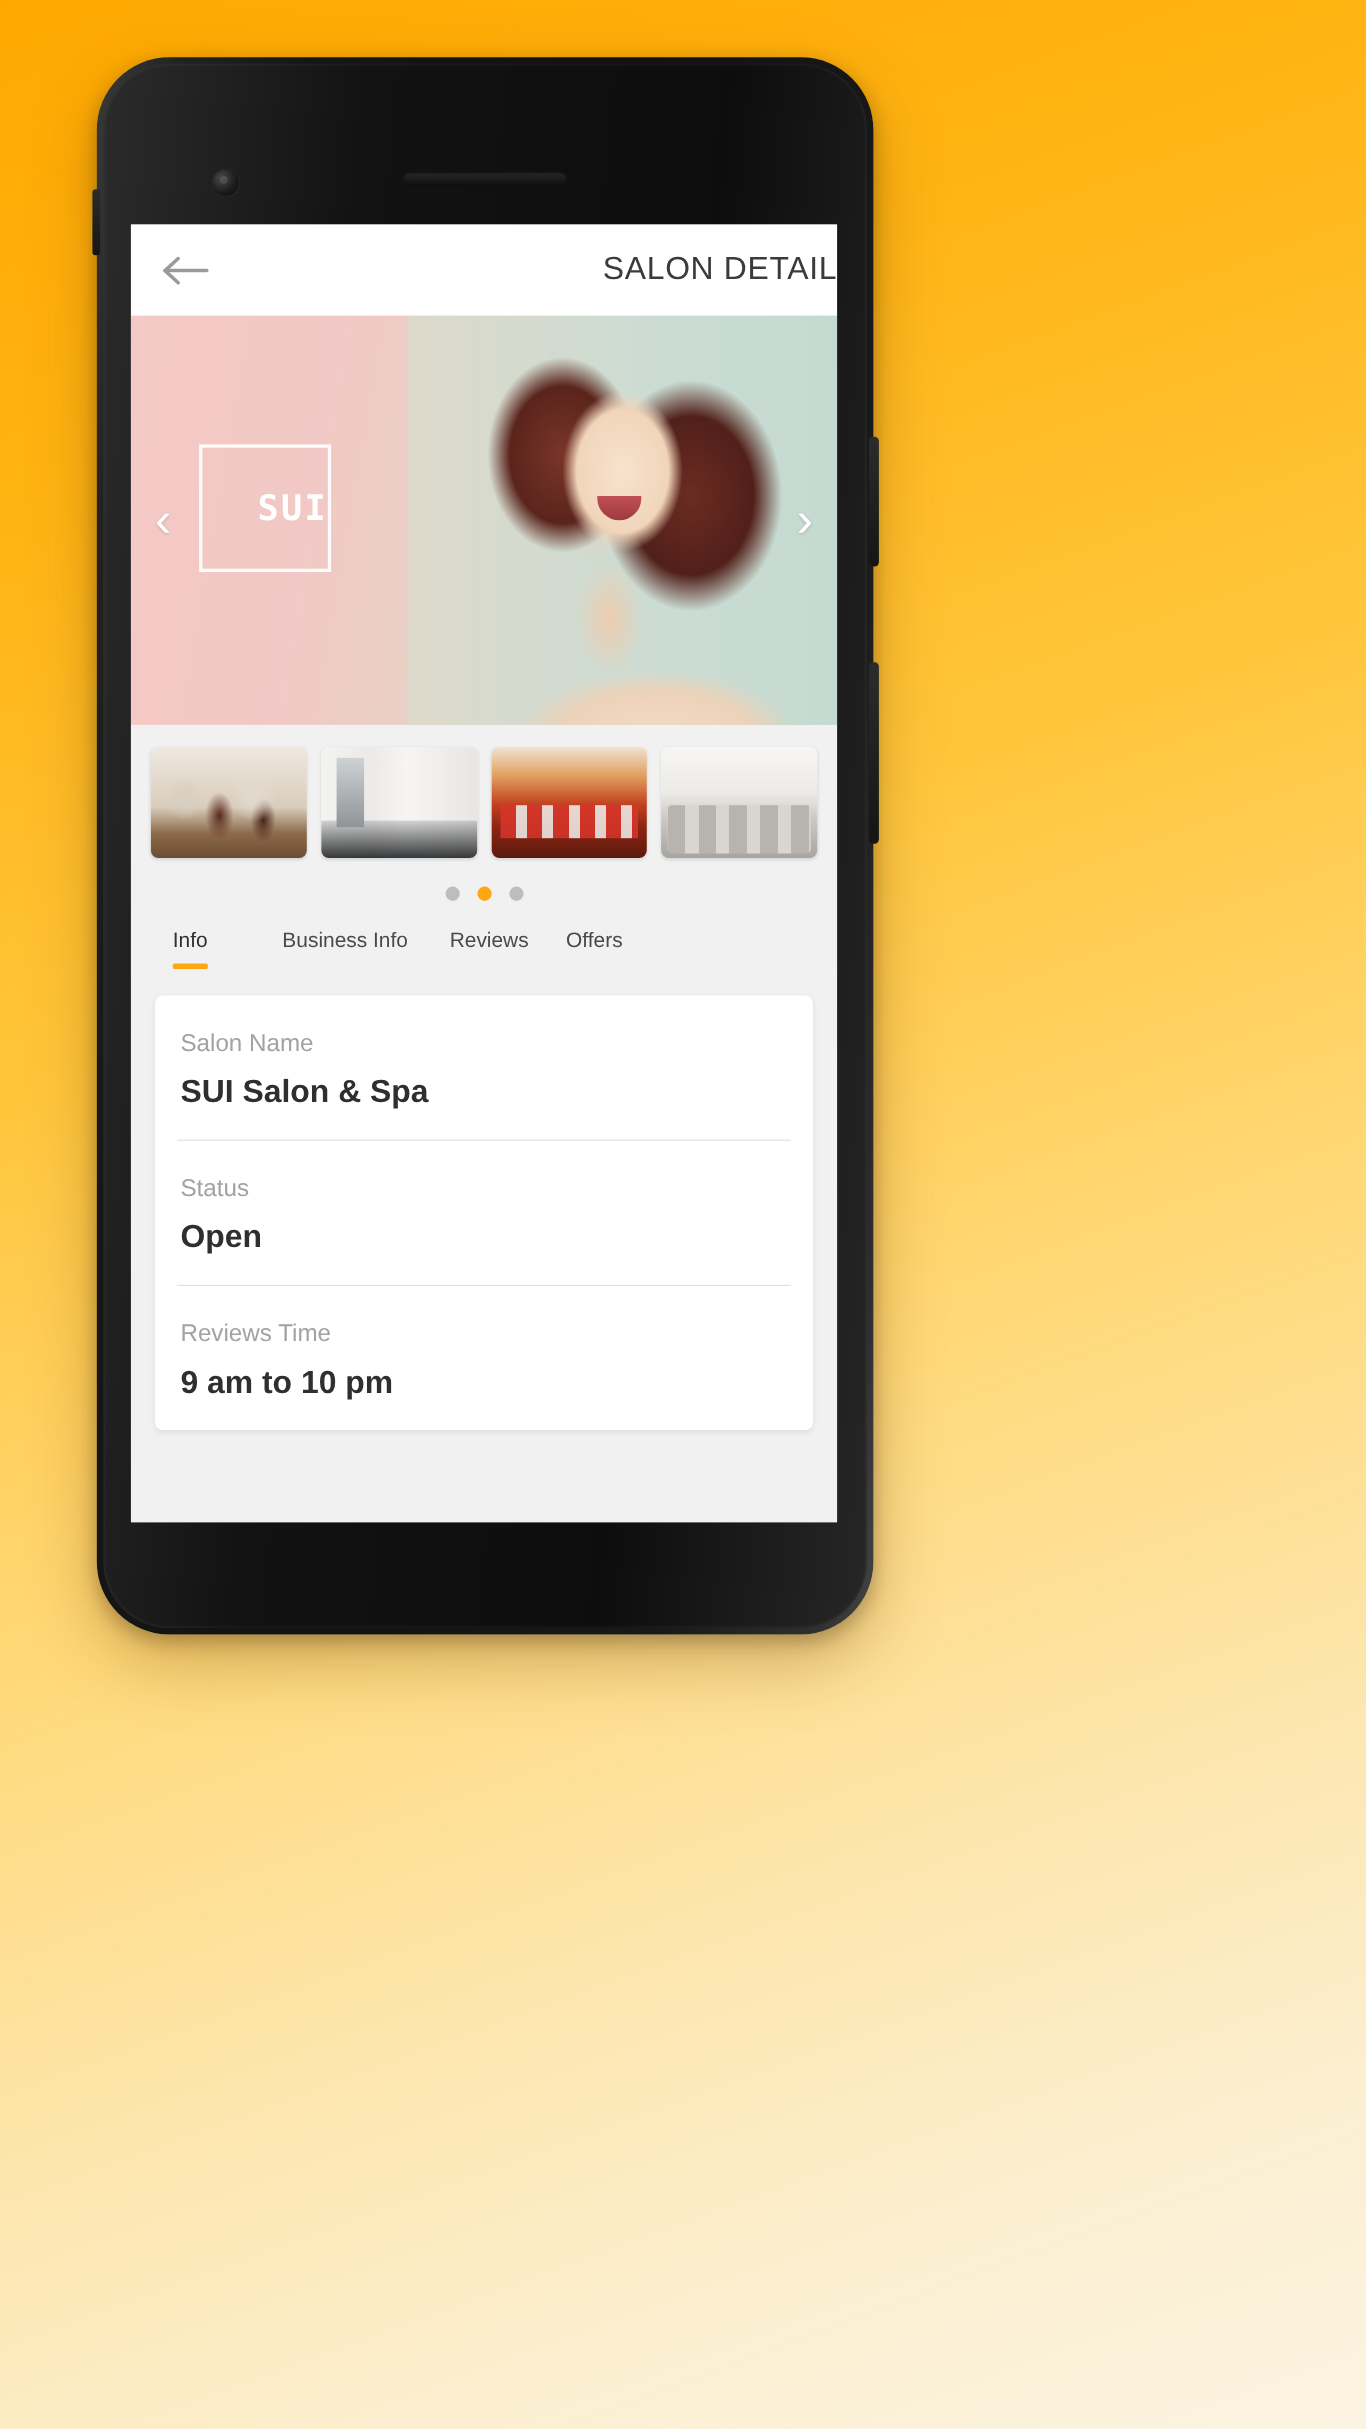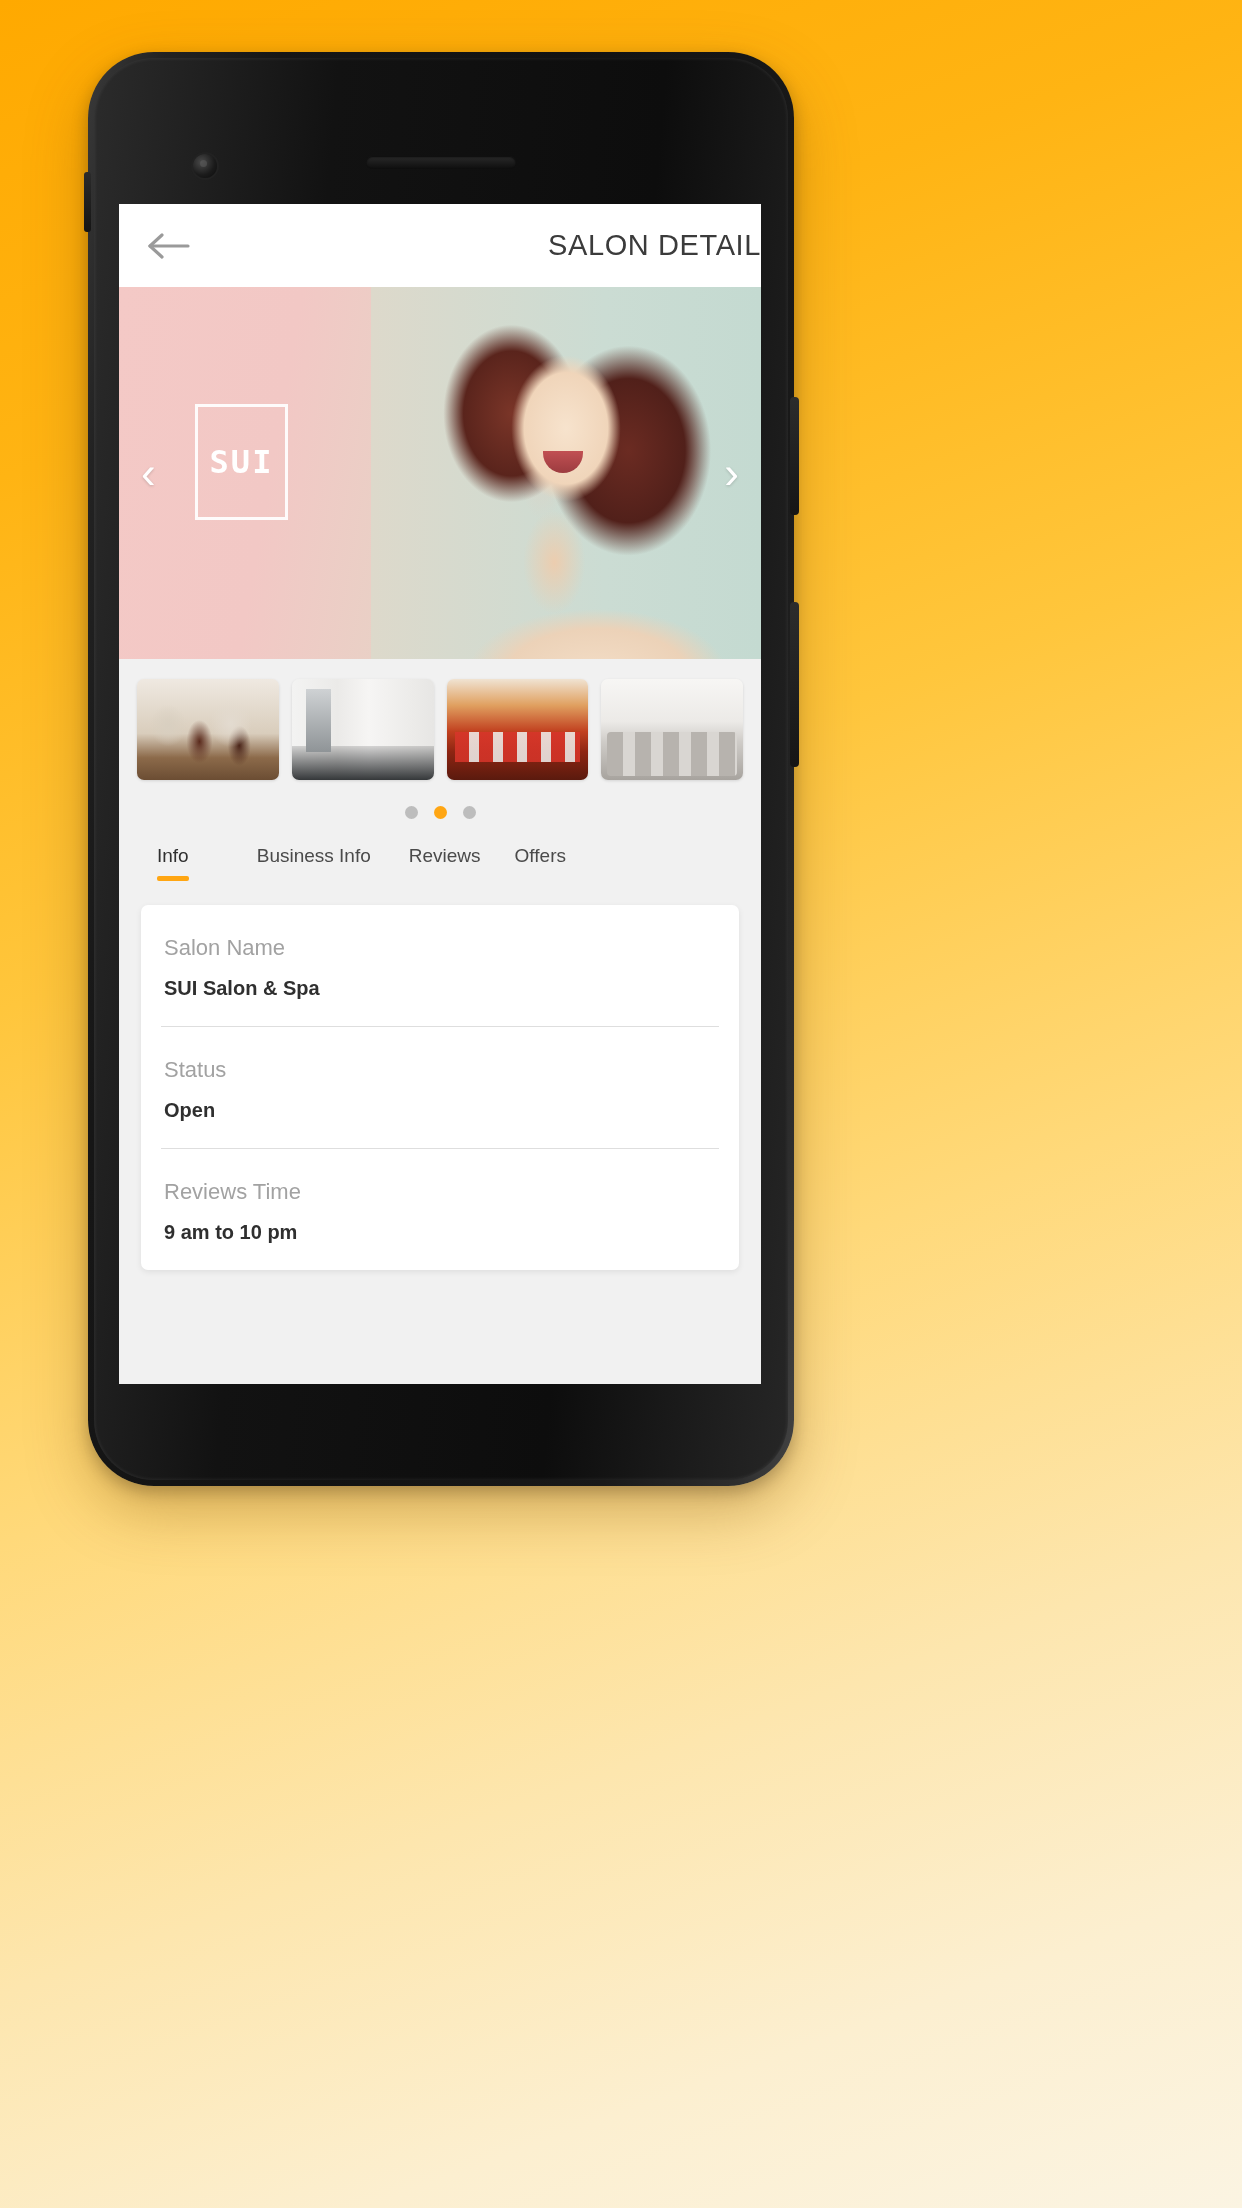--- a/index.html
+++ b/index.html
@@ -69,22 +69,22 @@
       
       radial-gradient(ellipse 40px 110px at 44% 42%, rgba(226,206,192,.75) 0%, rgba(226,206,192,0) 70%),
       radial-gradient(ellipse 26px 90px at 80% 48%, rgba(214,196,186,.6) 0%, rgba(214,196,186,0) 70%),
       linear-gradient(90deg,#ddd9cb 0%, #cbdcd3 60%, #c4dad1 100%);
   }
   .hero-photo:after{ 
     content:""; position:absolute; left:44%; top:44%; width:40px; height:22px; border-radius:0 0 22px 22px;
     background:linear-gradient(180deg,#b8373f,#8d2029); opacity:.85;
   }
   .hero-logo{
-    position:absolute; left:76px; top:117px; width:93px; height:116px;
-    border:3px solid rgba(255,255,255,.92); display:flex; align-items:center; justify-content:center;
+    position:absolute; left:62px; top:117px; width:120px; height:116px;
+    border:3px solid rgba(255,255,255,.92); display:flex; align-items:center; justify-content:flex-end;
   }
   .hero-logo span{ color:#fff; font-size:32px; letter-spacing:2px; font-weight:600;
                    font-family:"DejaVu Sans Mono", monospace; }
   .hero-arrow{ position:absolute; top:50%; transform:translateY(-50%); color:#fff; font-size:44px;
                line-height:1; cursor:pointer; text-shadow:0 1px 3px rgba(0,0,0,.18); font-weight:300; }
   .hero-arrow.left{ left:22px; }
   .hero-arrow.right{ right:22px; }
 
   
   .thumbs-wrap{ background:#f1f1f1; padding:20px 18px 0 18px; }
@@ -128,21 +128,21 @@
   .tab.active{ color:#2f2f2f; }
   .tab .ul{ position:absolute; left:0; bottom:8px; height:5px; width:100%; background:#FFA613; border-radius:2px; display:none; }
   .tab.active .ul{ display:block; }
 
   
   .card{ margin:16px 22px 0 22px; background:#fff; border-radius:7px; padding:0 20px;
          box-shadow:0 2px 6px rgba(0,0,0,.08); }
   .field{ padding:30px 3px 26px 3px; border-bottom:1px solid #dedede; }
   .field:last-child{ border-bottom:none; }
   .f-label{ font-size:22px; color:#a2a2a2; margin-bottom:16px; }
-  .f-value{ font-size:20px; color:#2f2f2f; font-weight:700; }
+  .f-value{ font-size:29px; color:#2f2f2f; font-weight:700; }
 
   
   .chin{ position:absolute; left:0; right:0; bottom:0; height:100px; }
 </style>
 </head>
 <body>
 
 <div class="phone">
   <div class="phone-inner-bevel"></div>
   <div class="btn-side btn-vol"></div>

